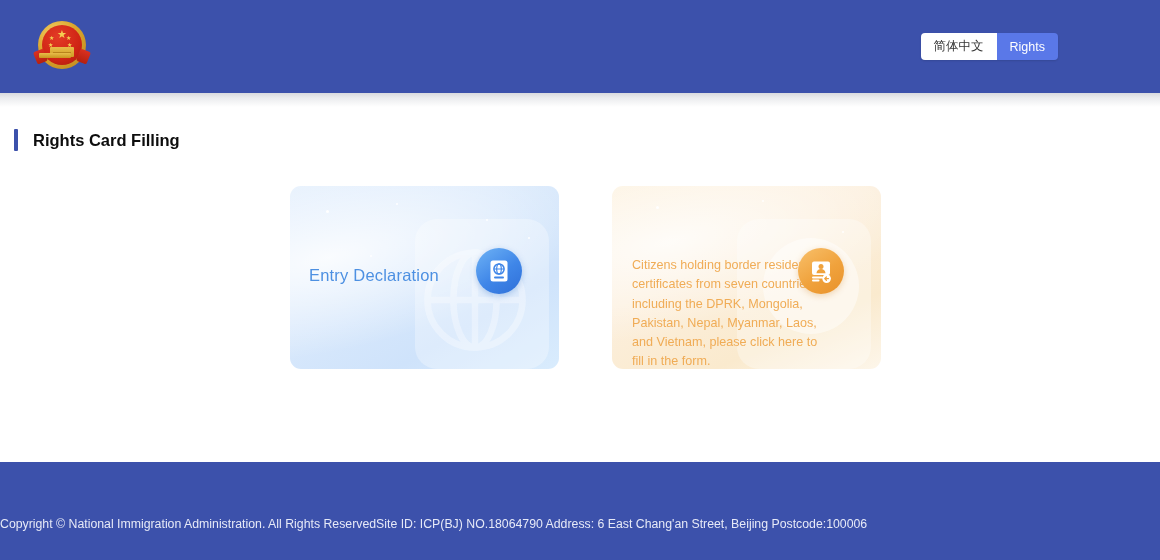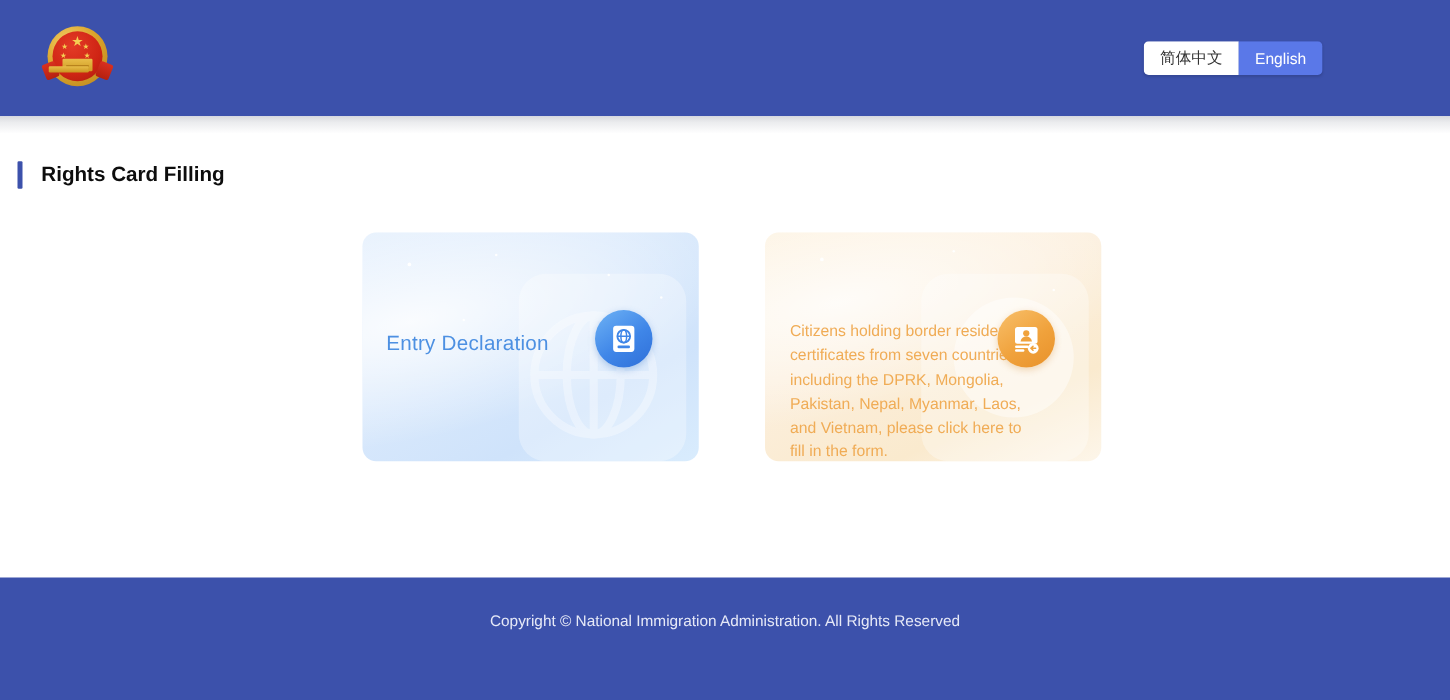--- a/index.html
+++ b/index.html
@@ -284,21 +284,20 @@
 
   
   .footer {
     position: absolute;
     left: 0;
     top: 462px;
     width: 1160px;
     height: 98px;
     background: #3c51ab;
     display: flex;
-    flex-direction: column;
     align-items: center;
     justify-content: flex-start;
     padding-top: 26px;
   }
   .footer-line {
     color: #e6e9f7;
     font-size: 12.3px;
     line-height: 19px;
     text-align: center;
     white-space: nowrap;
@@ -320,21 +319,21 @@
       <div class="emblem-gate"></div>
     </div>
     <div class="emblem-ribbon-l"></div>
     <div class="emblem-ribbon-r"></div>
     <div class="emblem-base"></div>
   </div>
 
 
   <div class="lang-switch">
     <div class="lang-btn zh">简体中文</div>
-    <div class="lang-btn en">English</div>
+    <div class="lang-btn en">Rights</div>
   </div>
 </div>
 <div class="header-shadow"></div>
 
 <div class="page-title-row">
   <div class="title-bar"></div>
   <div class="page-title">Rights Card Filling</div>
 </div>
 
 <div class="cards">
@@ -388,13 +387,14 @@
         <rect x="4" y="21.4" width="7.5" height="2" rx="1" fill="#ffffff"></rect>
         <circle cx="18.6" cy="20.6" r="4.3" fill="#ffffff"></circle>
         <path d="M20.5 20.6h-3.6M18.4 19l-1.7 1.6 1.7 1.6" fill="none" stroke="#f0a23c" stroke-width="1.3" stroke-linecap="round" stroke-linejoin="round"></path>
       </svg>
     </div>
   </div>
 </div>
 
 <div class="footer">
   <div class="footer-line">Copyright © National Immigration Administration. All Rights Reserved</div>
+  <div class="footer-line">Site ID: ICP(BJ) NO.18064790 Address: 6 East Chang'an Street, Beijing Postcode:100006</div>
 </div>
 
 </body></html>

